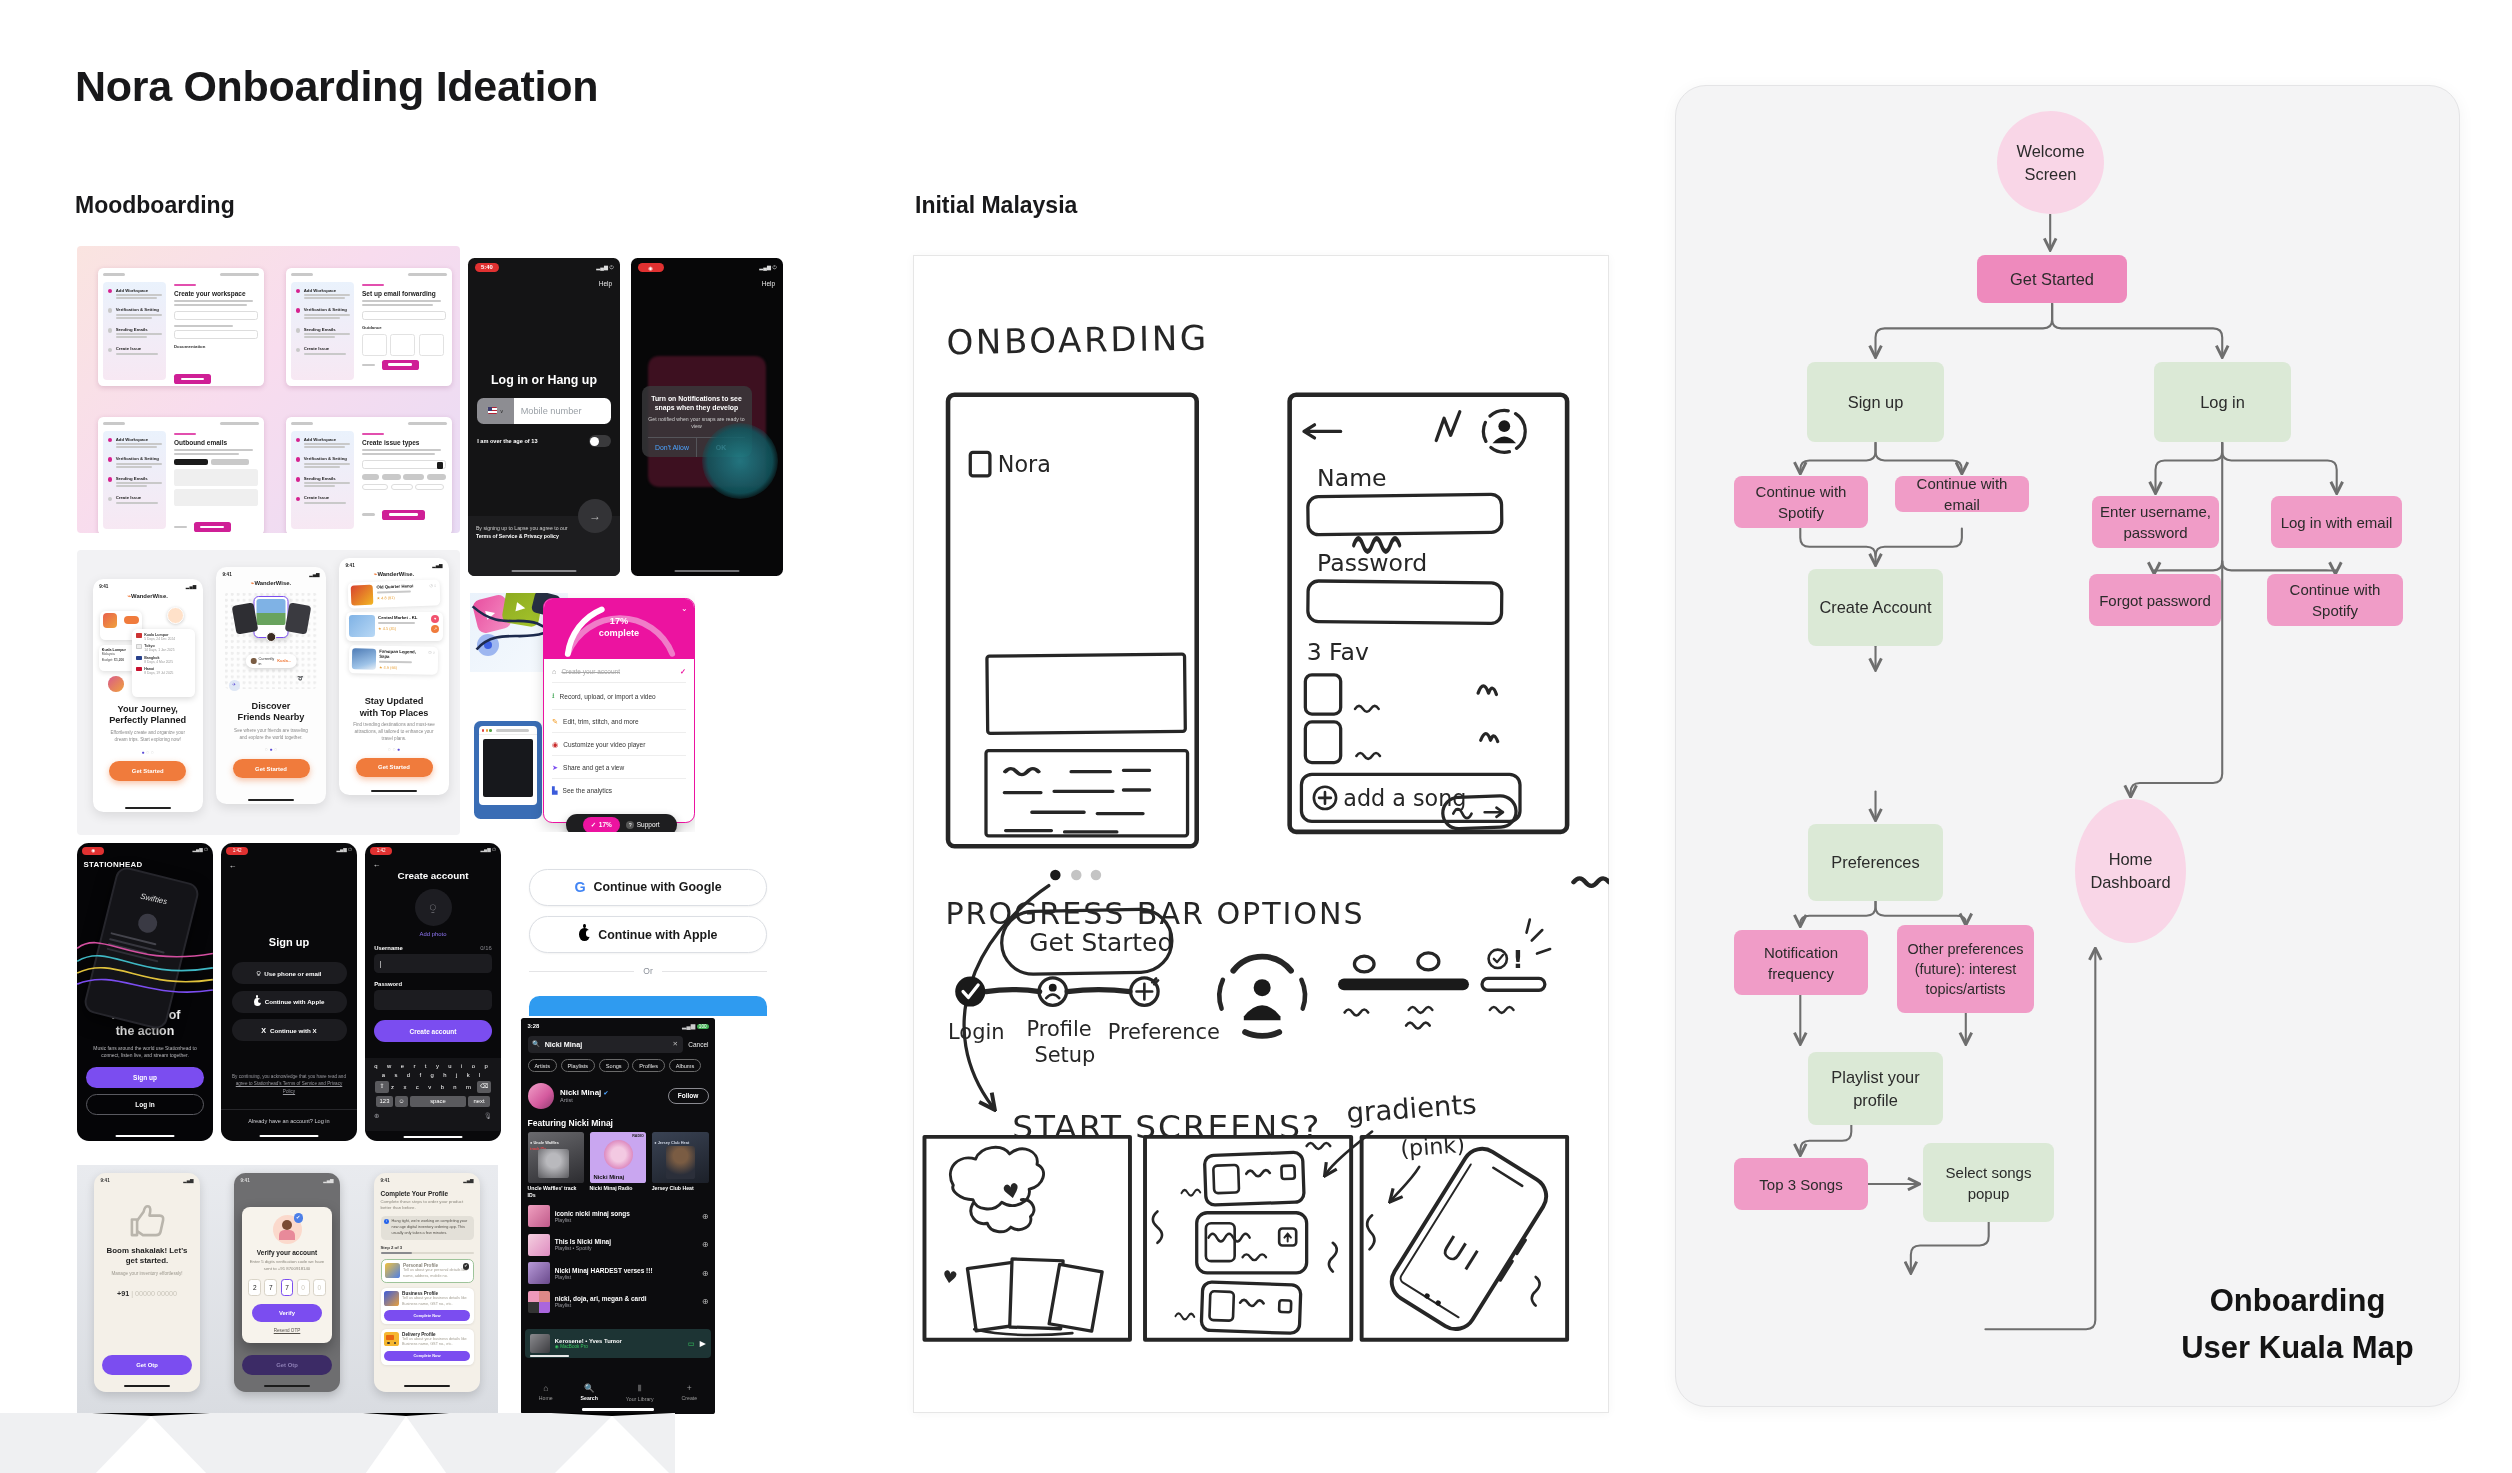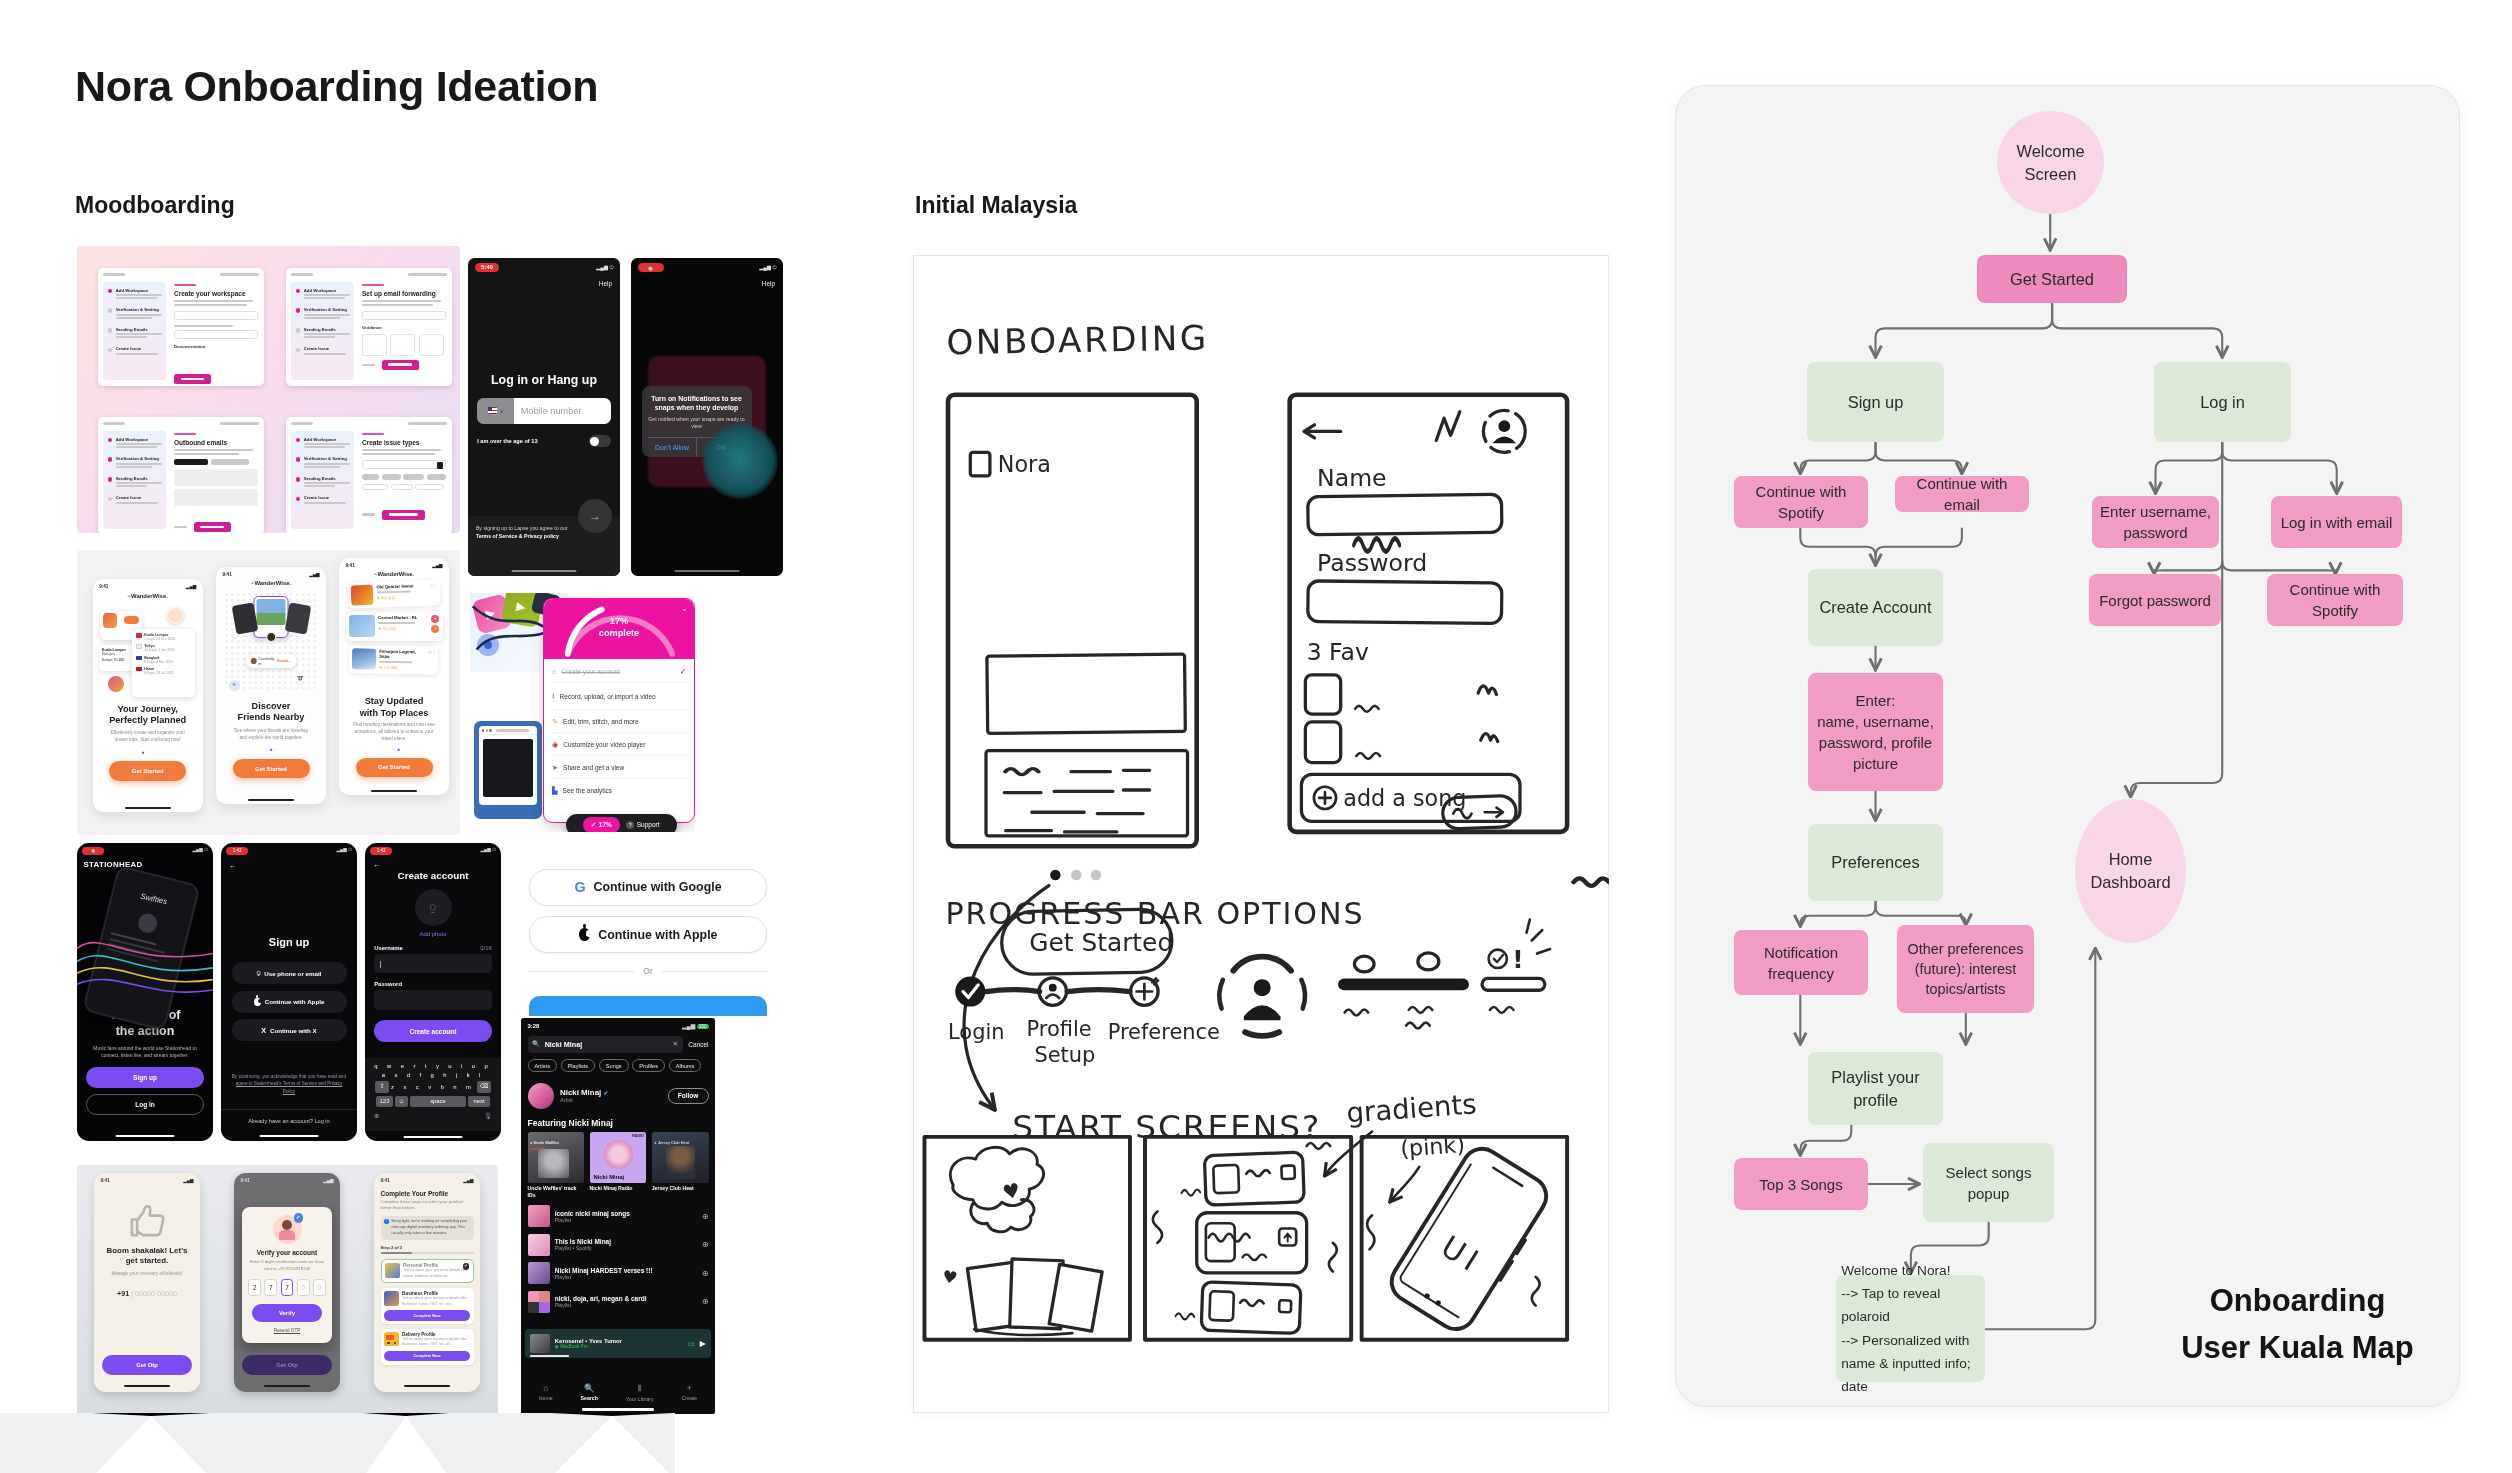--- a/index.html
+++ b/index.html
@@ -1095,38 +1095,30 @@
   </svg>
 
   <div class="fnode fellipse" style="left:321px;top:25px;width:107px;height:103px">Welcome
 Screen</div>
   <div class="fnode" style="left:301px;top:169px;width:150px;height:48px;background:#ee8abd">Get Started</div>
   <div class="fnode fgreen" style="left:131px;top:276px;width:137px;height:80px">Sign up</div>
   <div class="fnode fgreen" style="left:478px;top:276px;width:137px;height:80px">Log in</div>
   <div class="fnode fpink" style="left:58px;top:390px;width:134px;height:52px;font-size:15px">Continue with Spotify</div>
   <div class="fnode fpink" style="left:219px;top:390px;width:134px;height:36px;font-size:15px">Continue with email</div>
   <div class="fnode fgreen" style="left:132px;top:483px;width:135px;height:77px">Create Account</div>
-  <div class="fnode fpink" style="left:132px;top:587px;width:135px;height:118px;font-size:15px">Enter:
-name, username,
-password, profile
-picture</div>
   <div class="fnode fgreen" style="left:132px;top:738px;width:135px;height:77px">Preferences</div>
   <div class="fnode fpink" style="left:58px;top:844px;width:134px;height:65px;font-size:15px">Notification
 frequency</div>
   <div class="fnode fpink" style="left:221px;top:839px;width:137px;height:88px;font-size:14.4px">Other preferences
 (future): interest
 topics/artists</div>
   <div class="fnode fgreen" style="left:132px;top:966px;width:135px;height:73px">Playlist your
 profile</div>
   <div class="fnode fpink" style="left:58px;top:1072px;width:134px;height:52px;font-size:15px">Top 3 Songs</div>
   <div class="fnode fgreen" style="left:247px;top:1057px;width:131px;height:79px;font-size:15px">Select songs popup</div>
-  <div class="fnode fgreen" style="left:160px;top:1189px;width:149px;height:107px;font-size:13.7px;justify-content:center;text-align:left;line-height:1.7">Welcome to Nora!
---&gt; Tap to reveal polaroid
---&gt; Personalized with
-name &amp; inputted info; date</div>
   <div class="fnode fpink" style="left:416px;top:410px;width:127px;height:52px;font-size:15px">Enter username,
 password</div>
   <div class="fnode fpink" style="left:595px;top:410px;width:131px;height:52px;font-size:15px">Log in with email</div>
   <div class="fnode fpink" style="left:413px;top:488px;width:132px;height:52px;font-size:15px">Forgot password</div>
   <div class="fnode fpink" style="left:591px;top:488px;width:136px;height:52px;font-size:15px">Continue with Spotify</div>
   <div class="fnode fellipse" style="left:399px;top:713px;width:111px;height:144px">Home
 Dashboard</div>
 
   <div class="flow-title">
     <div>Onboarding</div>

